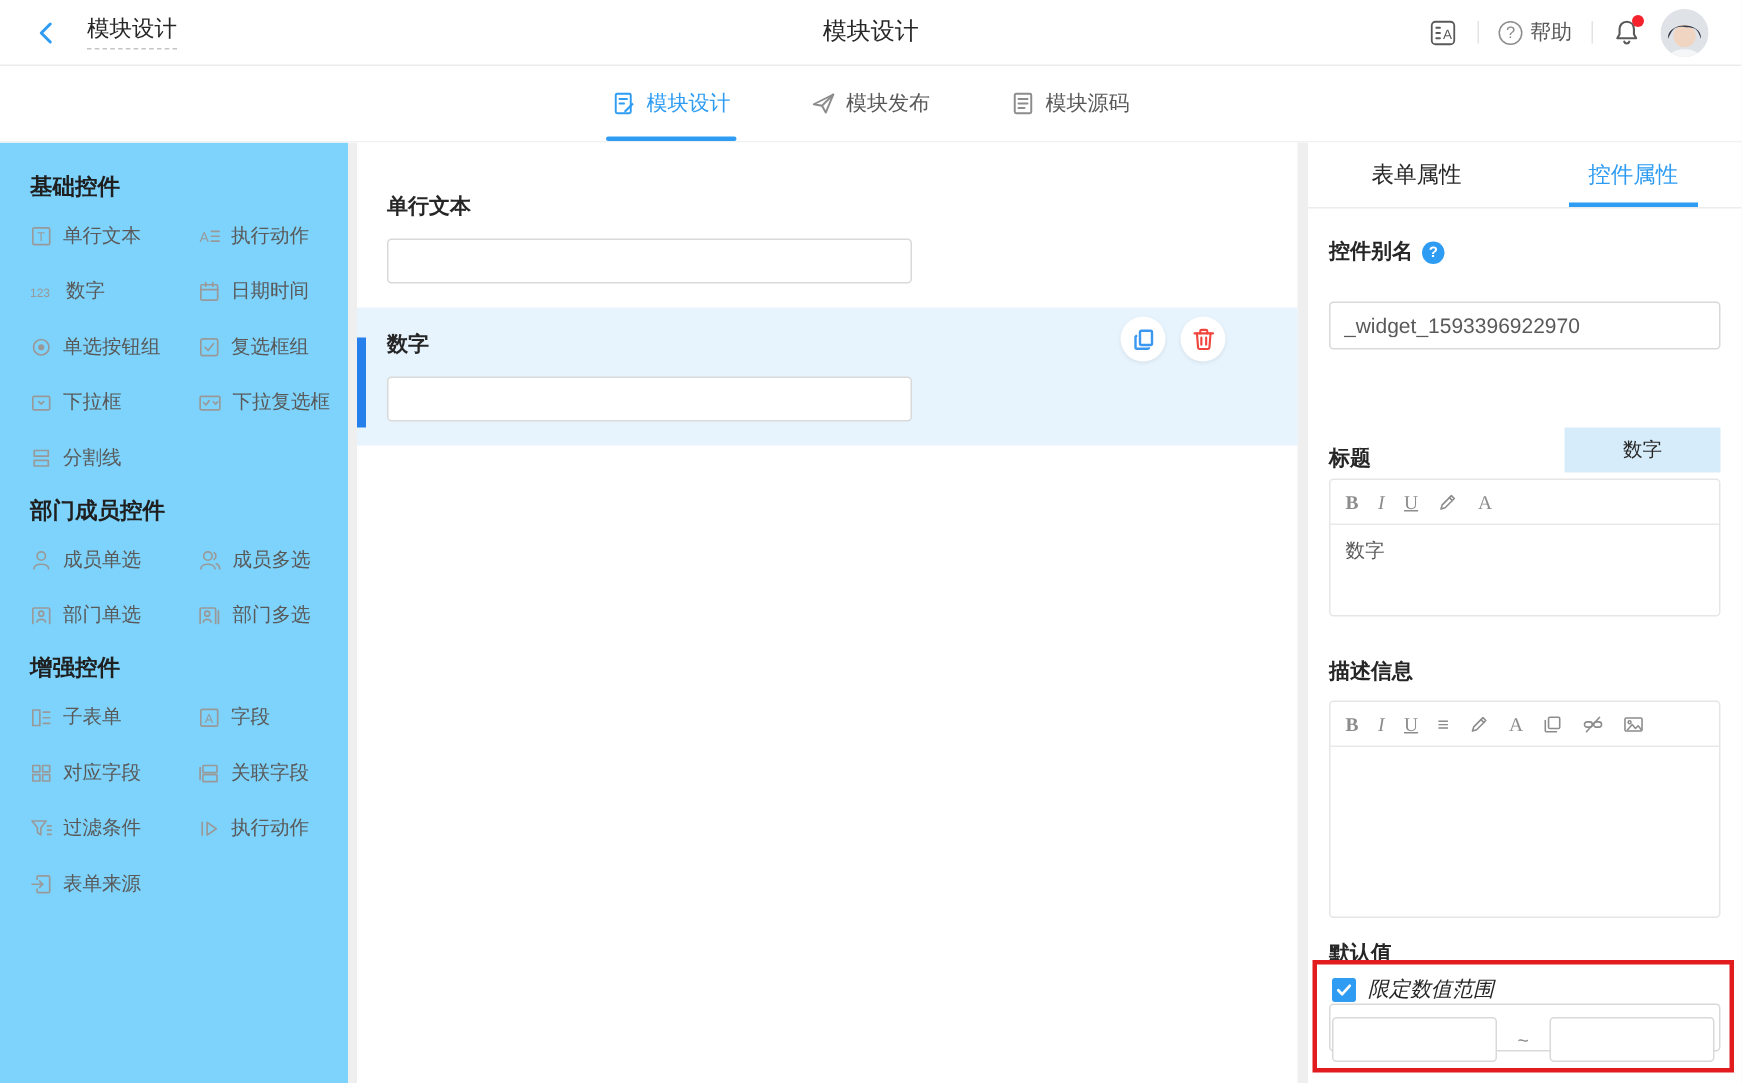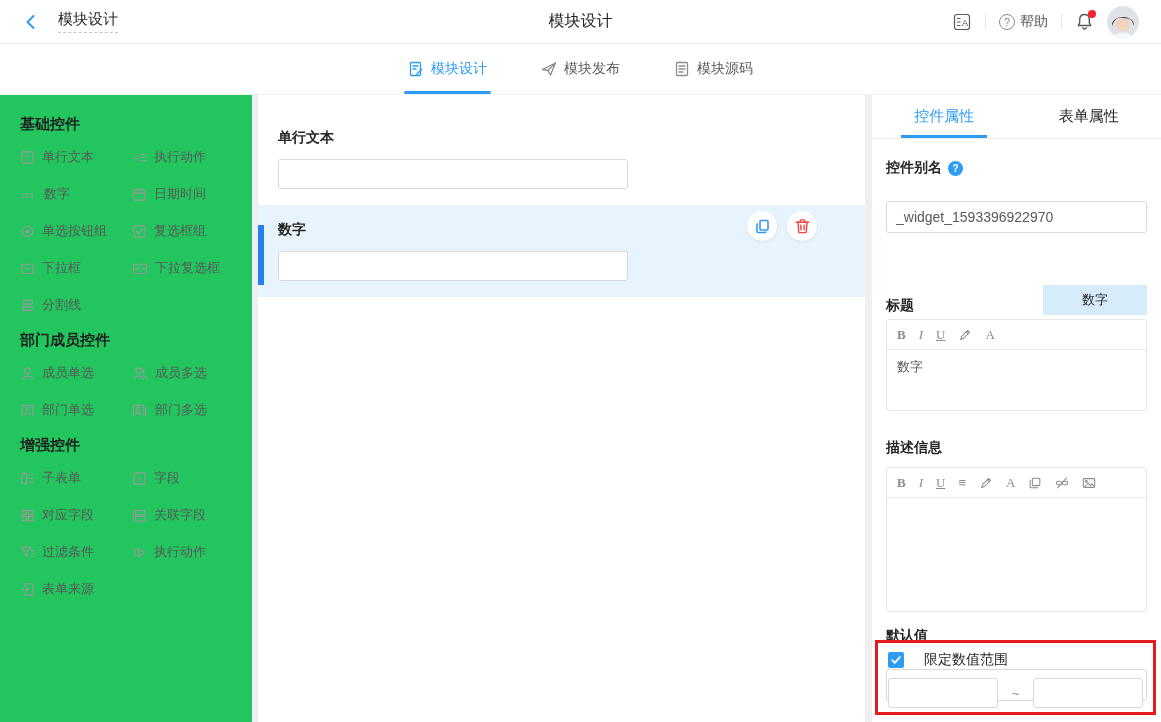--- a/index.html
+++ b/index.html
@@ -29,21 +29,21 @@
     height:100%; position:relative; }
   .nav-tab.active { color:#2e9cf3; }
   .nav-tab.active::after { content:""; position:absolute; left:-4px; right:-4px; bottom:0; height:3px;
     background:#2e9cf3; border-radius:2px; }
   .nav-actions { position:absolute; right:12px; top:0; height:100%; display:flex; align-items:center; gap:18px; }
   .pill-btn { width:80px; height:30px; border:none; border-radius:16px; background:#2e9cf3; color:#fff;
     font-size:14px; cursor:pointer; font-family:inherit; }
 
   
   .body-area { display:flex; height:627px; background:#efefef; }
-  .sidebar { width:252px; background:#22c55e; padding:20px 18px; flex:none; }
+  .sidebar { width:232px; background:#7dd3fc; padding:20px 18px; flex:none; }
   .gap1 { width:6px; flex:none; }
   .canvas { flex:1; background:#fff; padding-top:22px; position:relative; }
   .gap2 { width:7px; flex:none; }
   .inspector { width:289px; background:#fff; flex:none; position:relative; }
 
   
   .sec-title { font-size:15px; font-weight:bold; color:#1f1f1f; margin:10px 0 14px 2px; }
   .sec-title:first-child { margin-top:0; }
   .item-grid { display:grid; grid-template-columns:112px 104px; row-gap:19px; margin-bottom:17px; padding-left:2px; }
   .ctl-item { display:flex; align-items:center; gap:7px; font-size:13px; color:#595959; cursor:grab; white-space:nowrap; }
@@ -83,21 +83,21 @@
   .tb { color:#8c8c8c; font-size:13px; cursor:pointer; font-family:"Liberation Serif",serif; line-height:1; }
   .tb.b{font-weight:bold;} .tb.i{font-style:italic;} .tb.u{text-decoration:underline;}
   .tb.sans{font-family:"Liberation Sans",sans-serif;}
   .editor-content { padding:8px 10px; font-size:13px; color:#595959; }
   .ed1 .editor-content { height:60px; }
   .ed2 .editor-content { height:113px; }
 
   
   .annotation { position:absolute; left:3px; top:545px; width:281px; height:75px;
     border:3px solid #e21b1f; padding:6px 10px; background:transparent; }
-  .chk-row { display:flex; align-items:center; gap:20px; margin-top:2px; }
+  .chk-row { display:flex; align-items:center; gap:8px; margin-top:2px;font-style:italic; }
   .chk { width:16px; height:16px; border-radius:2px; background:#2e9cf3; display:flex; align-items:center;
     justify-content:center; cursor:pointer; flex:none; }
   .chk svg { display:block; }
   .chk-label { font-size:14px; color:#262626; }
   .range-row { display:flex; align-items:center; justify-content:space-between; margin-top:9px; }
   .range-input { width:110px; height:30px; border:1px solid #d9d9d9; border-radius:3px; font-size:13px;
     padding:0 8px; font-family:inherit; }
   .tilde { color:#8c8c8c; font-size:13px; }
 </style>
 </head>
@@ -373,22 +373,22 @@
           </svg>
         </span>
       </div>
     </div>
   </div>
 
   <div class="gap2"></div>
 
   <div class="inspector">
     <div class="insp-tabs">
+      <div class="insp-tab">表单属性</div>
       <div class="insp-tab active">控件属性</div>
-      <div class="insp-tab">表单属性</div>
     </div>
     <div class="insp-body">
       <div class="fld-label mt20">
         <span>控件别名</span>
         <span class="q-badge">?</span>
       </div>
       <input class="text-input mt8" value="_widget_1593396922970" style="">
 
       <div class="title-row mt28">
         <span class="fld-label">标题</span>

